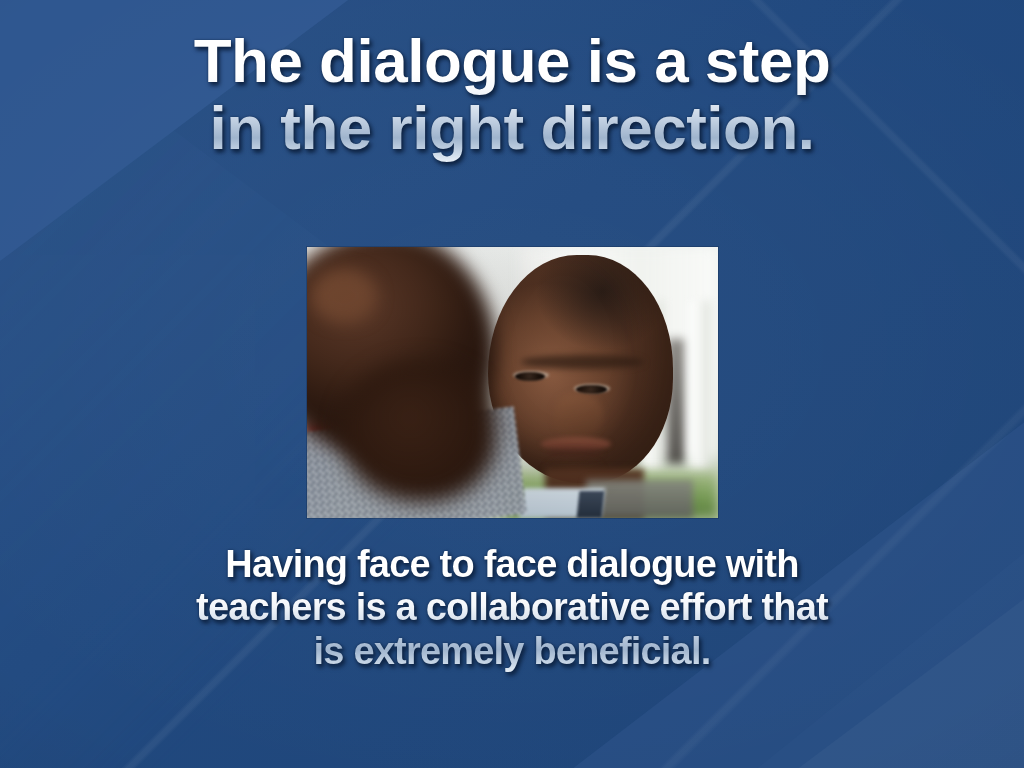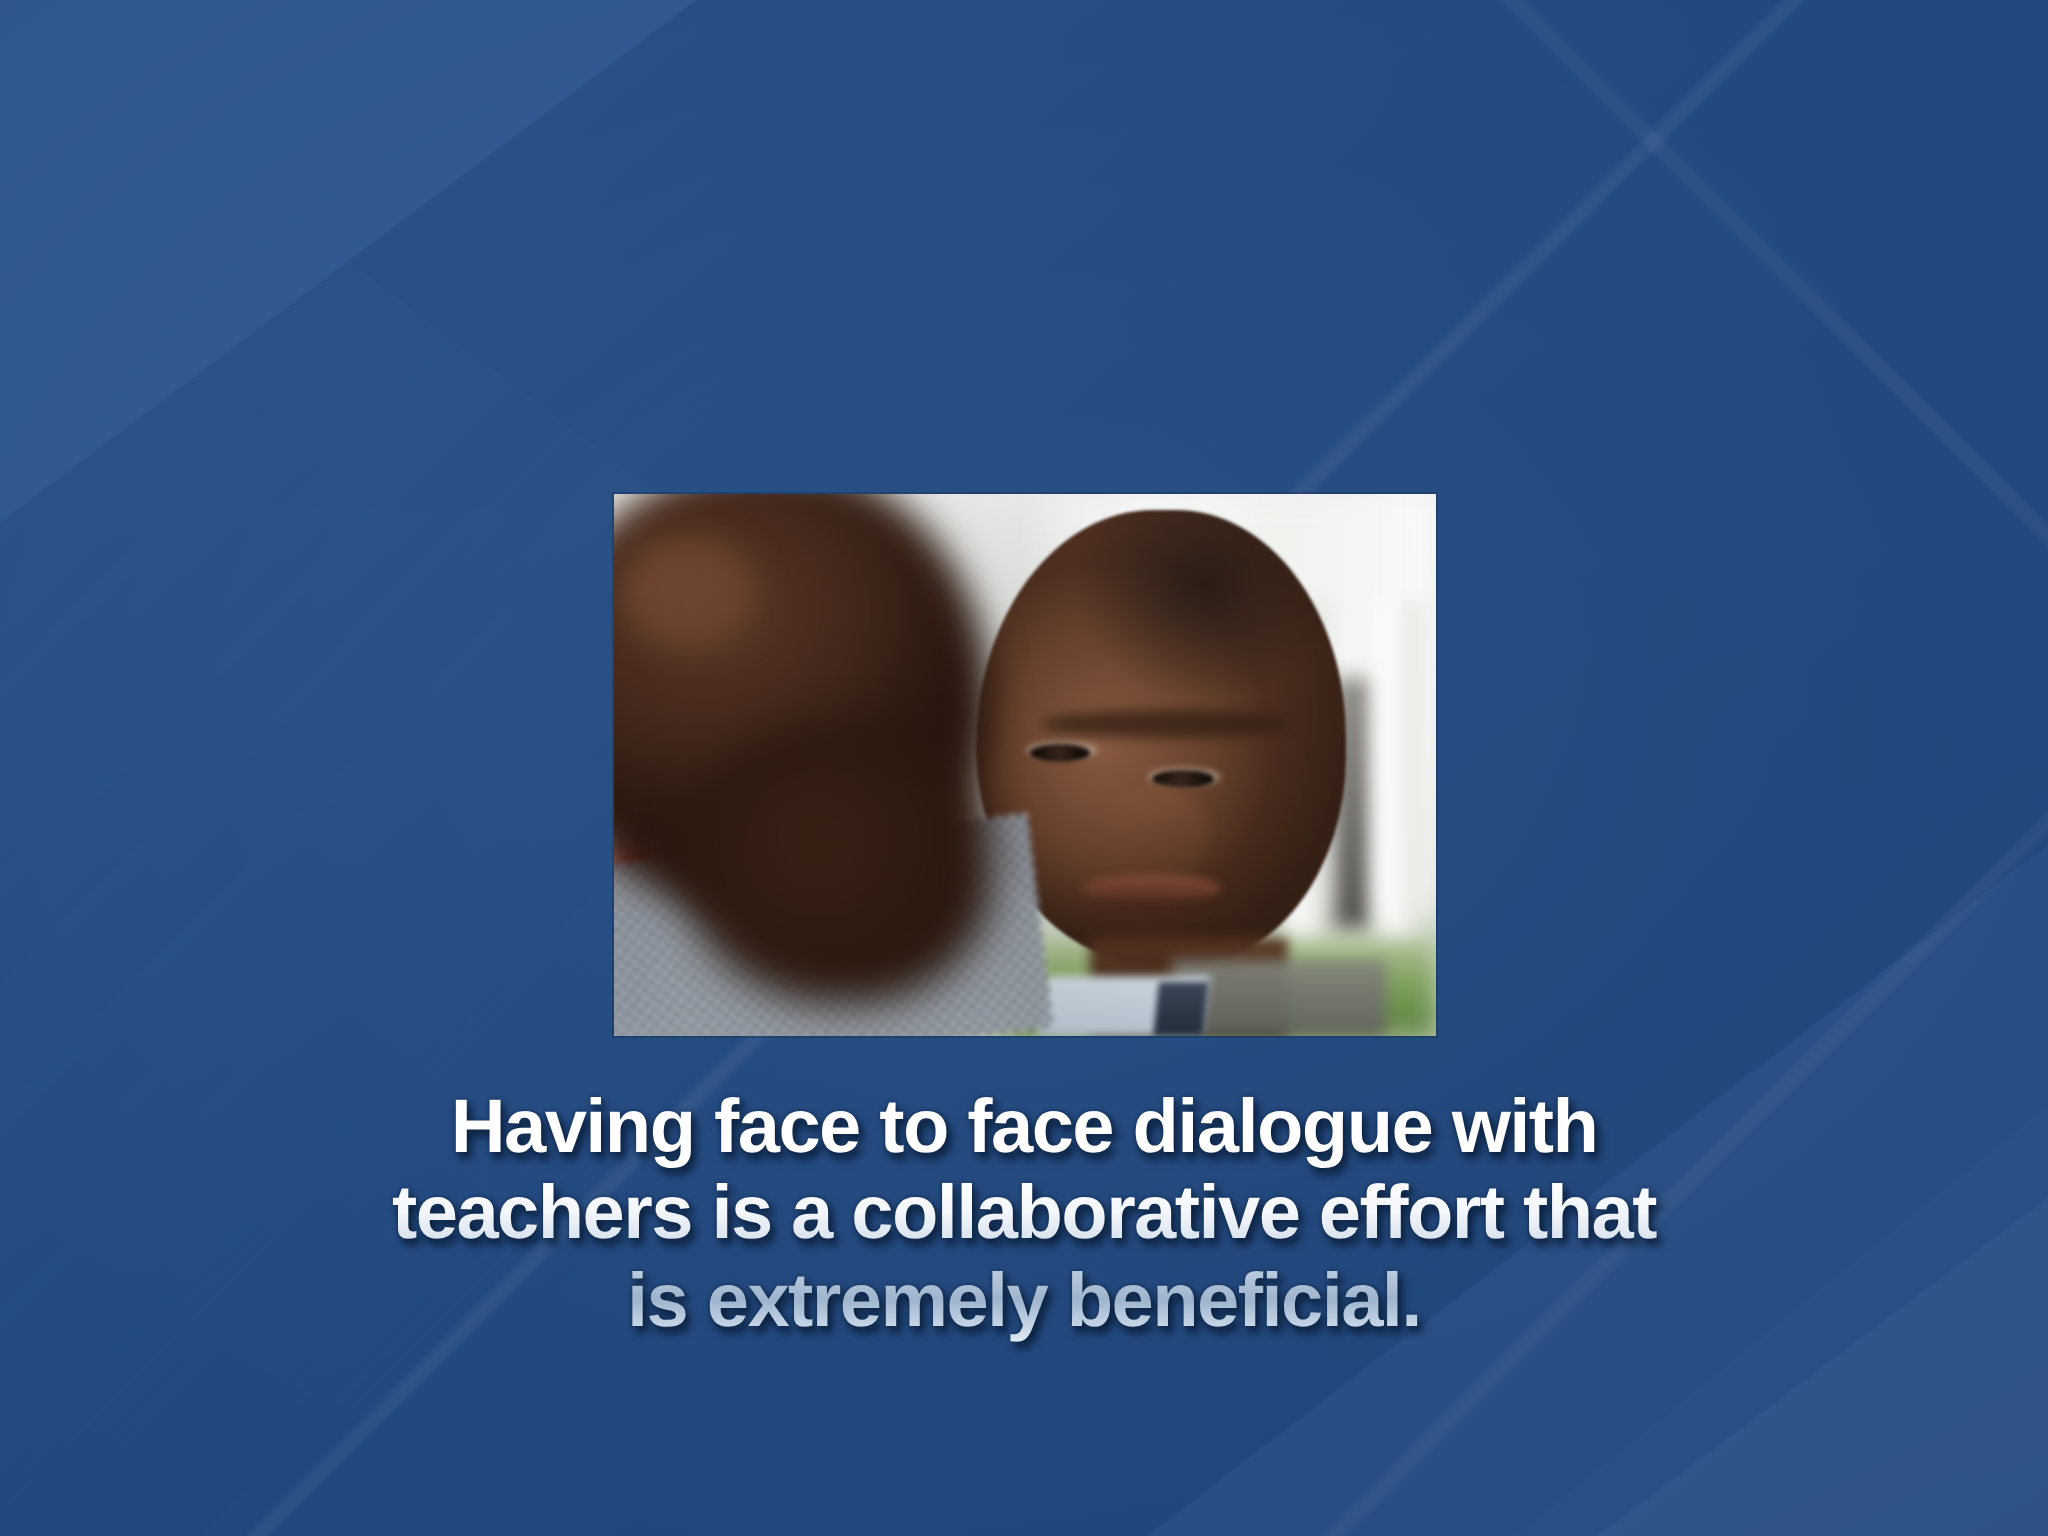--- a/index.html
+++ b/index.html
@@ -332,20 +332,22 @@
   <div class="bg-layer bg-base"></div>
   <div class="bg-layer bg-facet-tl2"></div>
   <div class="bg-layer bg-facet-tl"></div>
   <div class="bg-layer bg-diag-line"></div>
   <div class="bg-layer bg-facet-br1"></div>
   <div class="bg-layer bg-facet-br2"></div>
   <div class="bg-layer bg-facet-br3"></div>
   <div class="bg-layer bg-br-lines"></div>
   <div class="bg-layer bg-vignette"></div>
 
+  <div id="slide-title" class="slide-text">The dialogue is a step
+in the right direction.</div>
 
   <div id="photo-frame" role="img" aria-label="Two men in business attire in close face-to-face conversation outdoors; one is blurred in the foreground, the other is in focus looking toward him, with blurred white classical columns and green grass behind them.">
 
     <div class="ph ph-sky"></div>
     <div class="ph ph-wall"></div>
 
     <div class="ph ph-col" style="left:58%"></div>
     <div class="ph ph-gap" style="left:64.5%"></div>
     <div class="ph ph-col" style="left:69.5%"></div>
     <div class="ph ph-gap" style="left:76%"></div>

